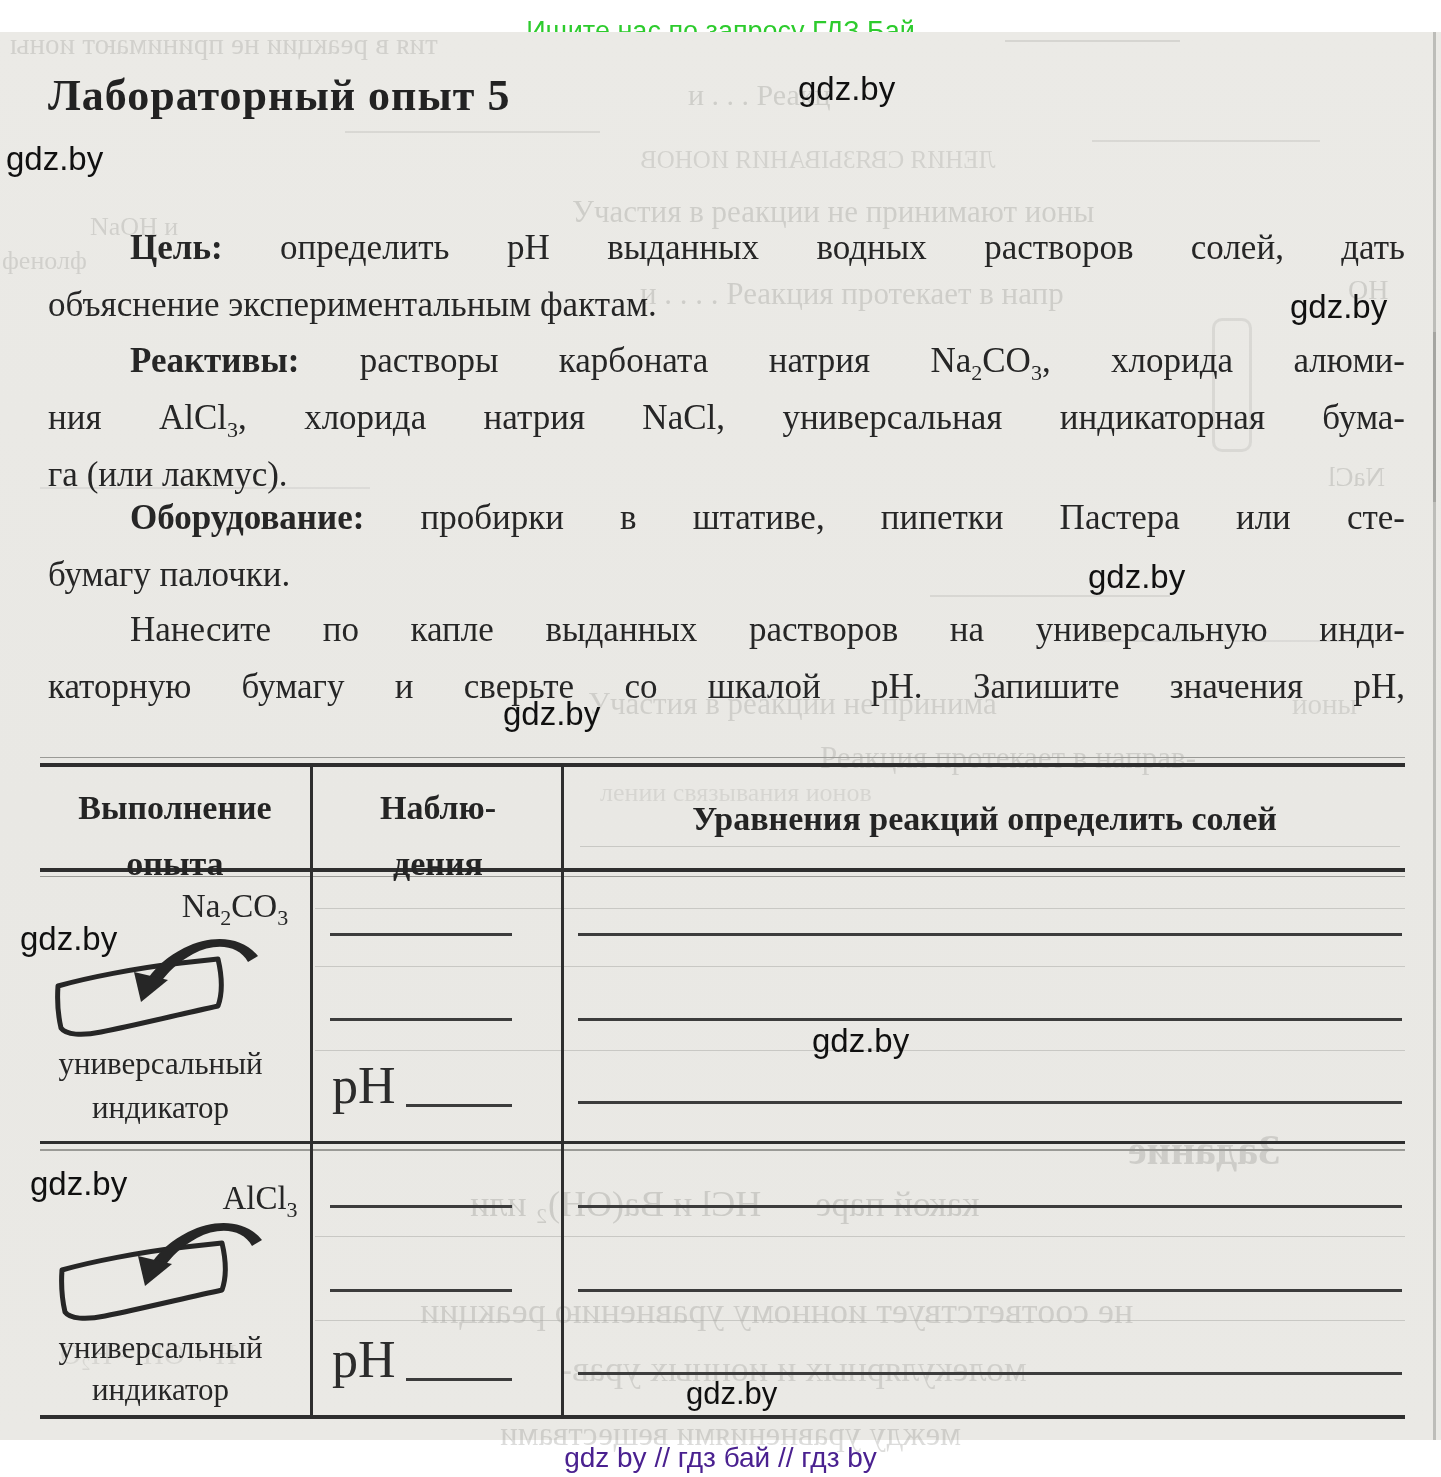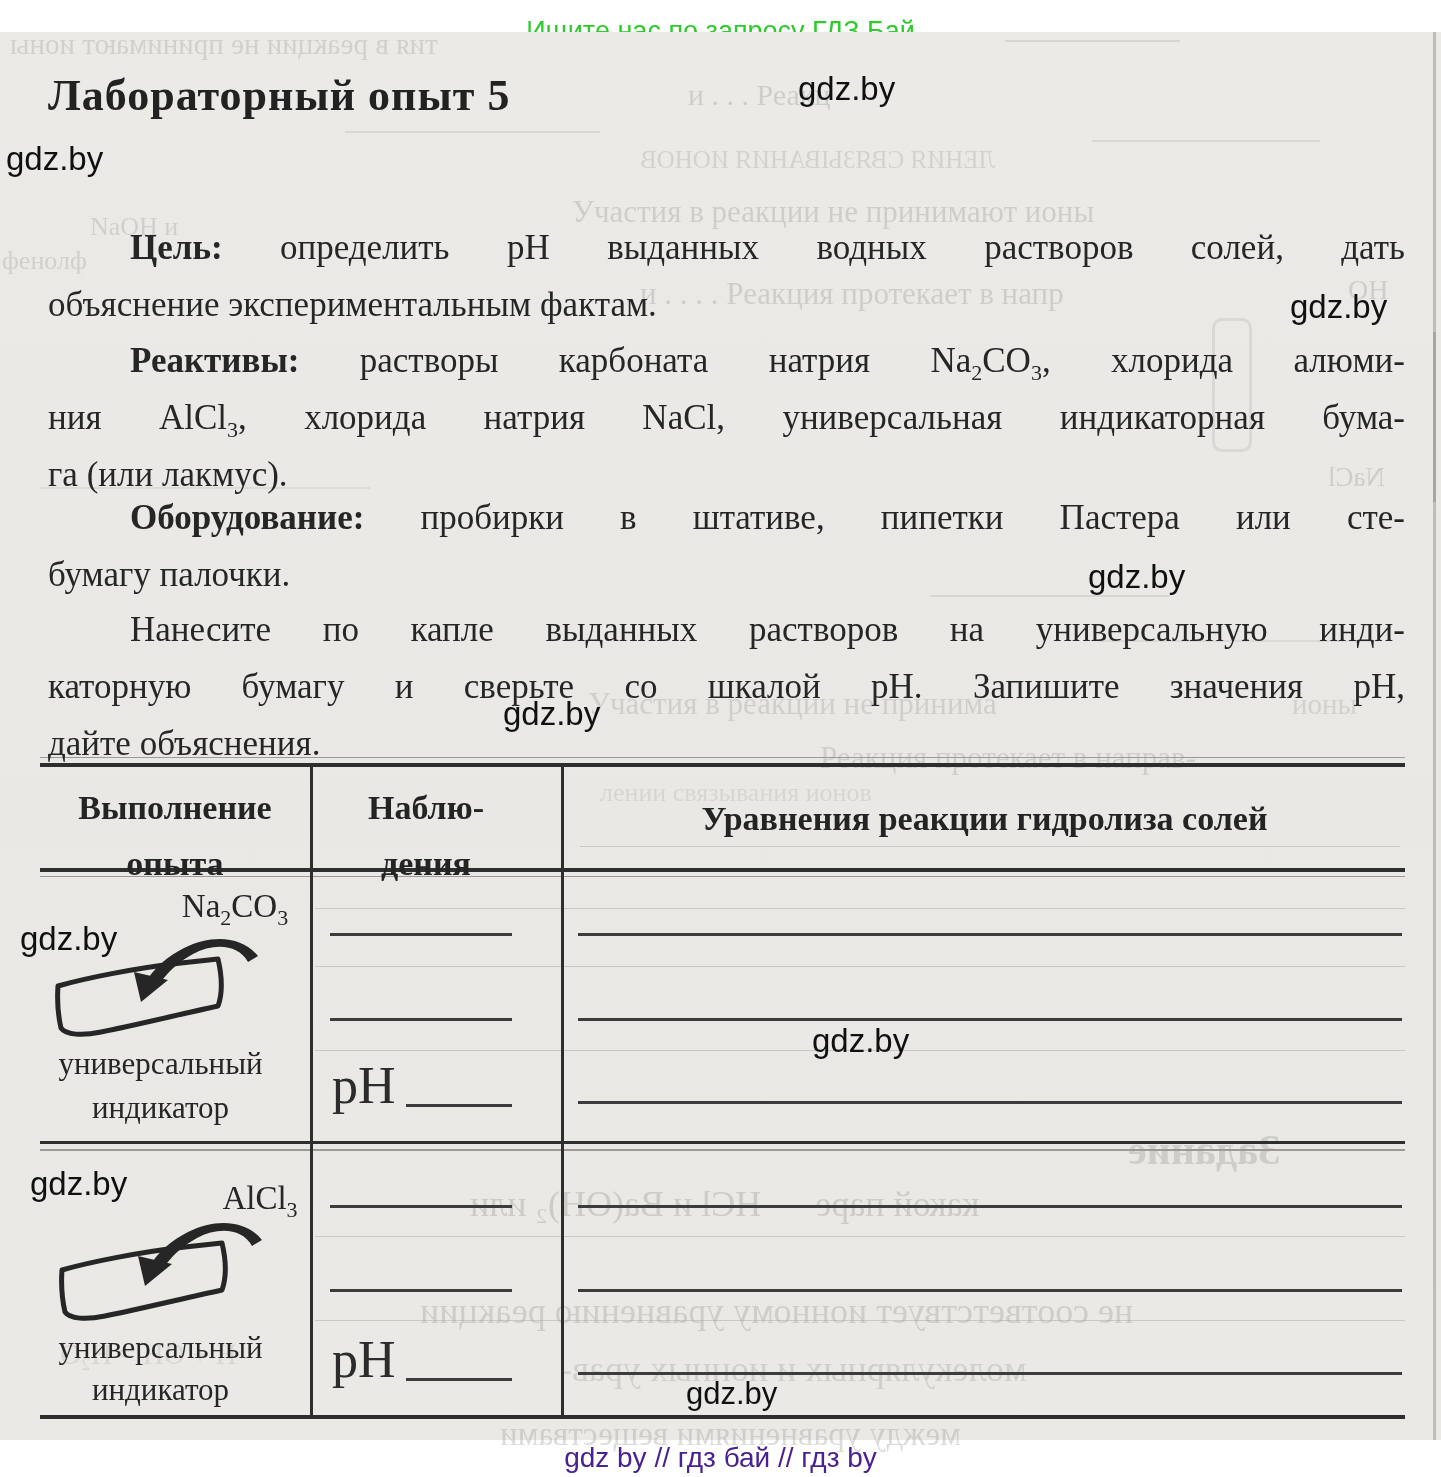--- a/index.html
+++ b/index.html
@@ -106,42 +106,41 @@
 
     <div class="bodyline" style="top:309px;padding-left:82px;width:1275px;"><span class="lead">Реактивы:</span><span> растворы карбоната натрия Na</span><sub class="s">2</sub><span>CO</span><sub class="s">3</sub><span>, хлорида алюми-</span></div>
     <div class="bodyline" style="top:366px;"><span>ния AlCl</span><sub class="s">3</sub><span>, хлорида натрия NaCl, универсальная индикаторная бума-</span></div>
     <div class="bodyline last" style="top:423px;"><span>га (или лакмус).</span></div>
 
     <div class="bodyline" style="top:466px;padding-left:82px;width:1275px;"><span class="lead">Оборудование:</span><span> пробирки в штативе, пипетки Пастера или сте-</span></div>
     <div class="bodyline last" style="top:523px;"><span>бумагу палочки.</span></div>
 
     <div class="bodyline" style="top:635px;"><span>каторную бумагу и сверьте со шкалой pH. Запишите значения pH,</span></div>
     <div class="bodyline" style="top:578px;padding-left:82px;width:1275px;"><span>Нанесите по капле выданных растворов на универсальную инди-</span></div>
-    <div class="bodyline last" style="top:692px;"><span>дайте объяснения.</span></div>
 
     <div class="tline faint" style="left:40px;top:725px;width:1365px;height:1px;"></div>
     <div class="tline" style="left:40px;top:731px;width:1365px;height:4px;"></div>
     <div class="tline" style="left:40px;top:836px;width:1365px;height:4px;"></div>
     <div class="tline faint" style="left:40px;top:844px;width:1365px;height:1px;"></div>
     <div class="tline" style="left:40px;top:1109px;width:1365px;height:3px;"></div>
     <div class="tline faint" style="left:40px;top:1117px;width:1365px;height:2px;"></div>
     <div class="tline" style="left:40px;top:1383px;width:1365px;height:4px;"></div>
 
     <div class="tline" style="left:310px;top:731px;width:3px;height:656px;"></div>
     <div class="tline" style="left:561px;top:731px;width:3px;height:656px;"></div>
 
     <div class="hdr" style="left:40px;top:748px;width:270px;line-height:56px;">
       <div>Выполнение</div>
       <div>опыта</div>
     </div>
-    <div class="hdr" style="left:314px;top:748px;width:224px;line-height:56px;">
+    <div class="hdr" style="left:326px;top:748px;width:224px;line-height:56px;">
       <div>Наблю-</div>
       <div>дения</div>
     </div>
-    <div class="hdr" style="left:564px;top:768px;width:841px;">Уравнения реакции гидролиза солей</div>
+    <div class="hdr" style="left:564px;top:768px;width:841px;">Уравнения реакций определить солей</div>
 
     <div class="formula" style="left:150px;top:856px;width:170px;"><span>Na</span><sub class="s">2</sub><span>CO</span><sub class="s">3</sub></div>
 
     <svg class="draw" style="left:46px;top:902px;" width="230" height="110" viewBox="0 0 230 110">
       <path d="M12,52 C40,44 90,34 135,29 L172,25 C176,42 177,58 172,72 C135,80 90,91 55,98 C36,102 20,101 15,94 C12,81 11,66 12,52 Z" fill="none" stroke="#262626" stroke-width="5" stroke-linejoin="round"></path>
       <path d="M212,22 C196,2 166,0 138,14 C122,22 110,33 103,43 L114,49 C121,39 132,28 147,20 C168,9 192,10 202,28 Z" fill="#262626"></path>
       <path d="M88,38 L122,46 L95,68 Z" fill="#262626"></path>
     </svg>
 
     <div class="cellcap" style="left:38px;top:1014px;width:245px;">универсальный</div>

